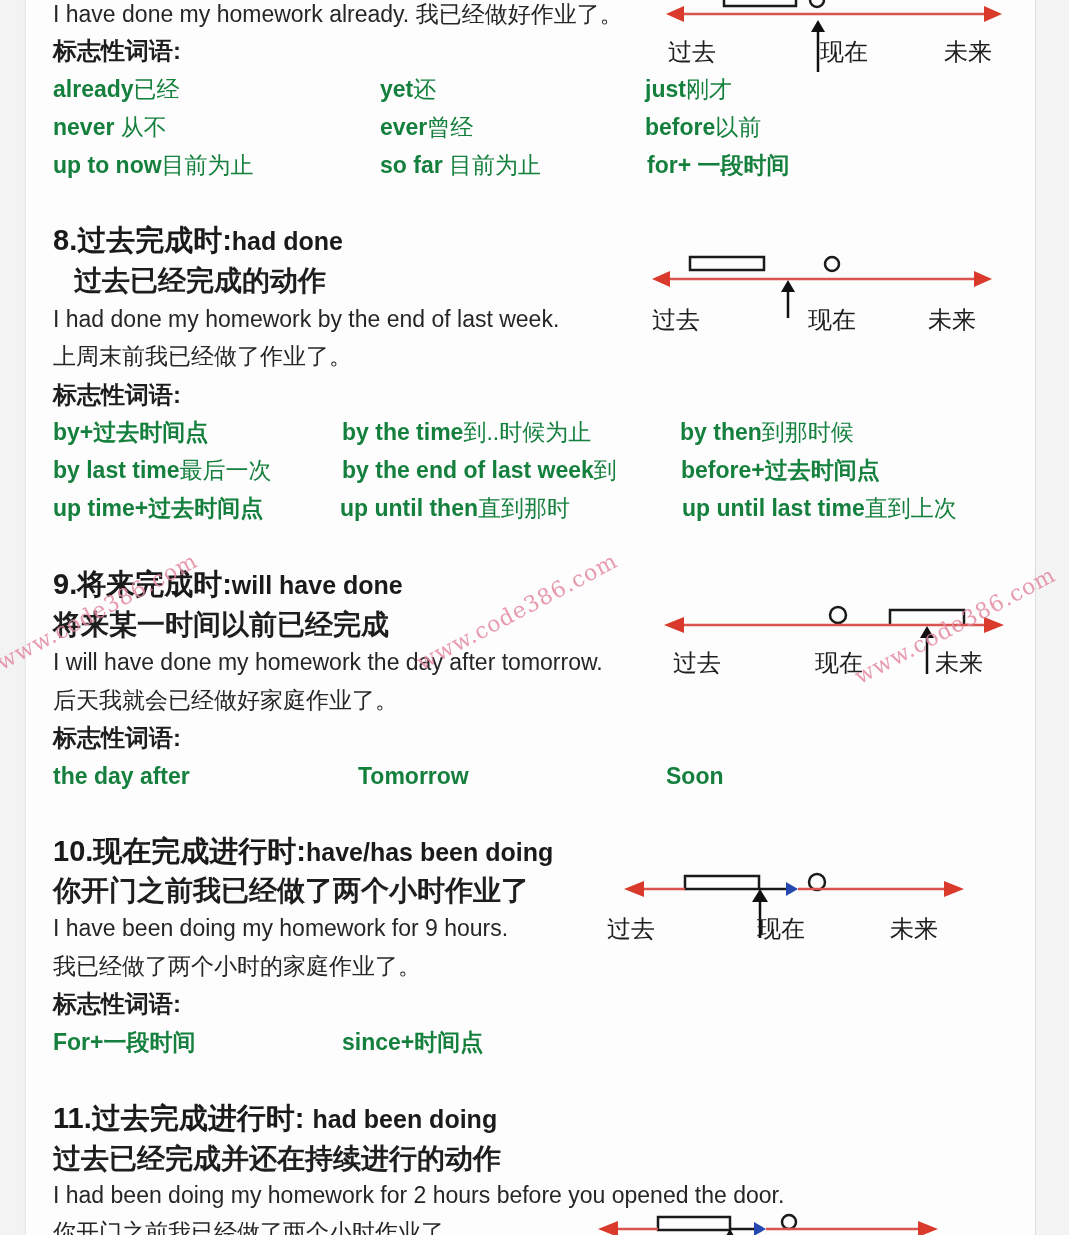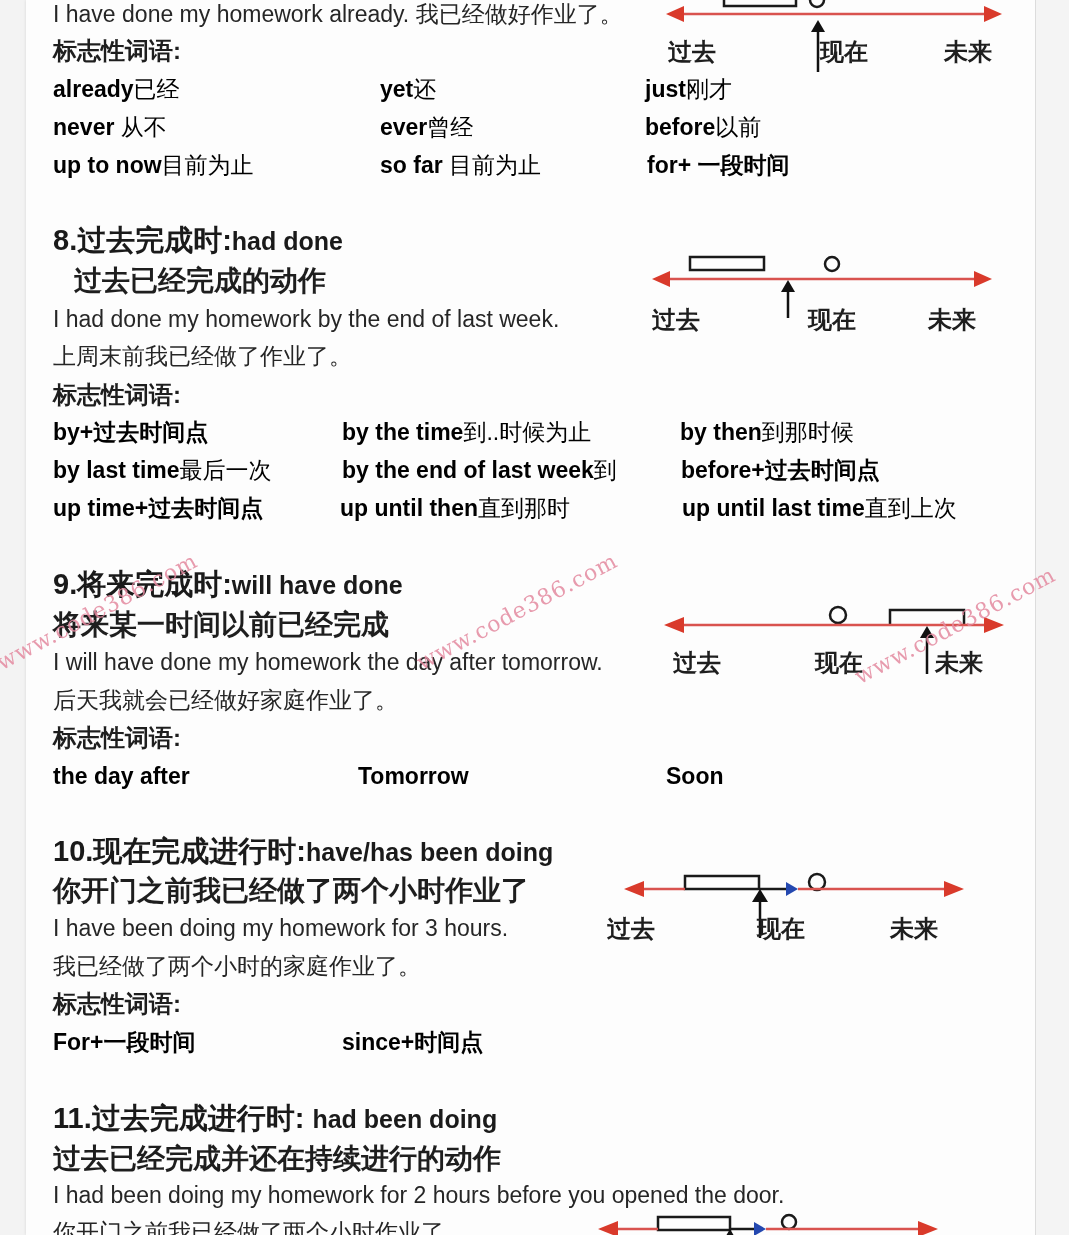--- a/index.html
+++ b/index.html
@@ -12,28 +12,28 @@
   .page {
     position: absolute; left: 26px; top: 0; width: 1009px; height: 1235px;
     background: #fdfdfd;
     box-shadow: 0 0 3px rgba(0,0,0,0.12);
   }
   .edge-left { position:absolute; left:0; top:0; width:26px; height:1235px; background:#f3f3f3; }
   .edge-right { position:absolute; left:1035px; top:0; width:34px; height:1235px; background:#f4f4f4; border-left:1px solid #dcdcdc; }
   .t { position: absolute; white-space: nowrap; line-height: 1; }
   .sent { font-size: 23px; font-weight: normal; color: #262626; }
   .lbl { font-size: 24px; font-weight: bold; color: #1e1e1e; }
-  .kw { font-size: 23px; font-weight: bold; color: #000000; }
+  .kw { font-size: 23px; font-weight: bold; color: #15803d; }
   .kw .cn { font-weight: normal; }
   .h { font-size: 29px; font-weight: bold; color: #1a1a1a; }
   .h .en { font-size: 25px; }
   .sub { font-size: 28px; font-weight: bold; color: #1e1e1e; }
   .tl { position: absolute; }
   .tl svg { display:block; overflow: visible; }
-  .tl-lbl { position:absolute; font-size: 24px; font-weight: bold; color:#1e1e1e; white-space:nowrap; line-height:1; }
+  .tl-lbl { position:absolute; font-size: 24px; font-weight: normal; color:#1e1e1e; white-space:nowrap; line-height:1; }
   .wm { position:absolute; font-family:"DejaVu Serif", serif; font-size:22px; color:#e48aa0; white-space:nowrap; transform-origin: left bottom; transform: rotate(-28deg); opacity:0.85; letter-spacing:1px; }
 </style>
 </head>
 <body>
 
 <div class="edge-left"></div>
 <div class="page"></div>
 <div class="edge-right"></div>
 
 <div>
@@ -149,21 +149,21 @@
       <circle cx="195" cy="20" r="8" fill="none" stroke="#1a1a1a" stroke-width="2.5"></circle>
       <line x1="14" y1="27" x2="63" y2="27" stroke="#d9534f" stroke-width="2.5"></line>
       <line x1="176" y1="27" x2="330" y2="27" stroke="#d9534f" stroke-width="2.5"></line>
       <polygon points="2,27 22,19 22,35" fill="#d93a2b"></polygon>
       <polygon points="342,27 322,19 322,35" fill="#d93a2b"></polygon>
       <line x1="138" y1="34" x2="138" y2="76" stroke="#111" stroke-width="2.5"></line>
       <polygon points="138,27 130,40 146,40" fill="#111"></polygon>
     </svg>
   </div>
 
-  <div class="t sent" style="left:53px; top:917px;">I have been doing my homework for 3 hours.</div>
+  <div class="t sent" style="left:53px; top:917px;">I have been doing my homework for 9 hours.</div>
   <span class="tl-lbl" style="left:607px; top:917px;">过去</span>
   <span class="tl-lbl" style="left:757px; top:917px;">现在</span>
   <span class="tl-lbl" style="left:890px; top:917px;">未来</span>
 
   <div class="t sent" style="left:53px; top:955px;">我已经做了两个小时的家庭作业了。</div>
   <div class="t lbl" style="left:53px; top:992px;">标志性词语:</div>
 
   <div class="t kw" style="left:53px; top:1031px;"><span>For+</span><span style="font-weight:bold">一段时间</span></div>
   <div class="t kw" style="left:342px; top:1031px;"><span>since+</span><span style="font-weight:bold">时间点</span></div>
 </div>

